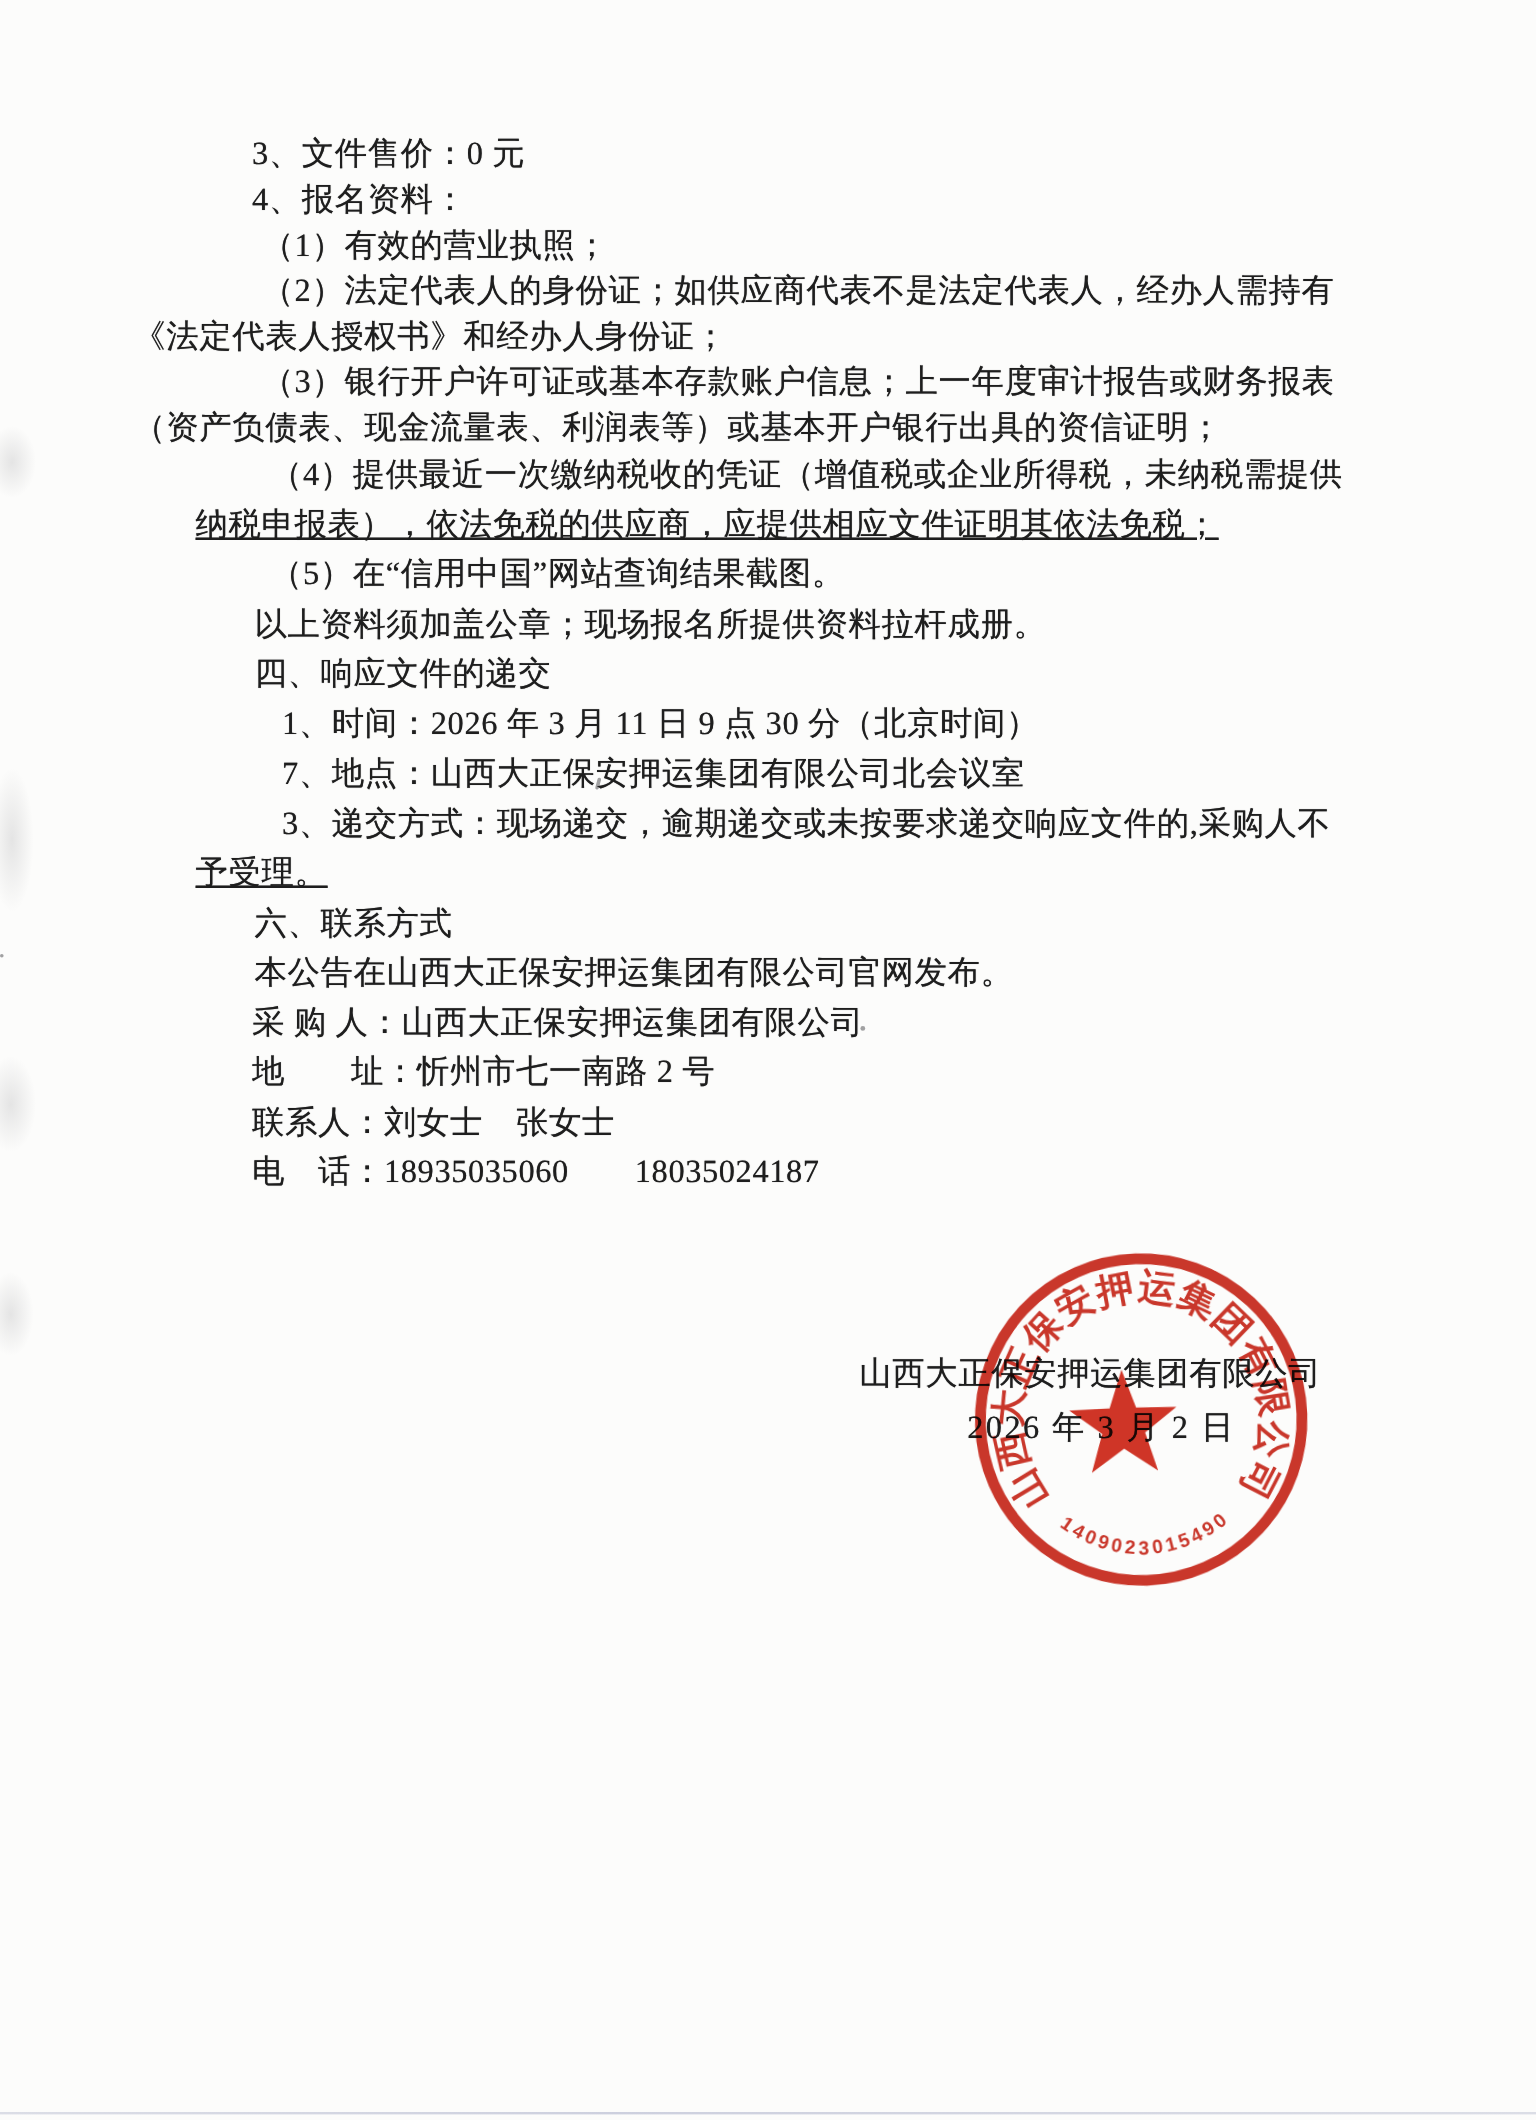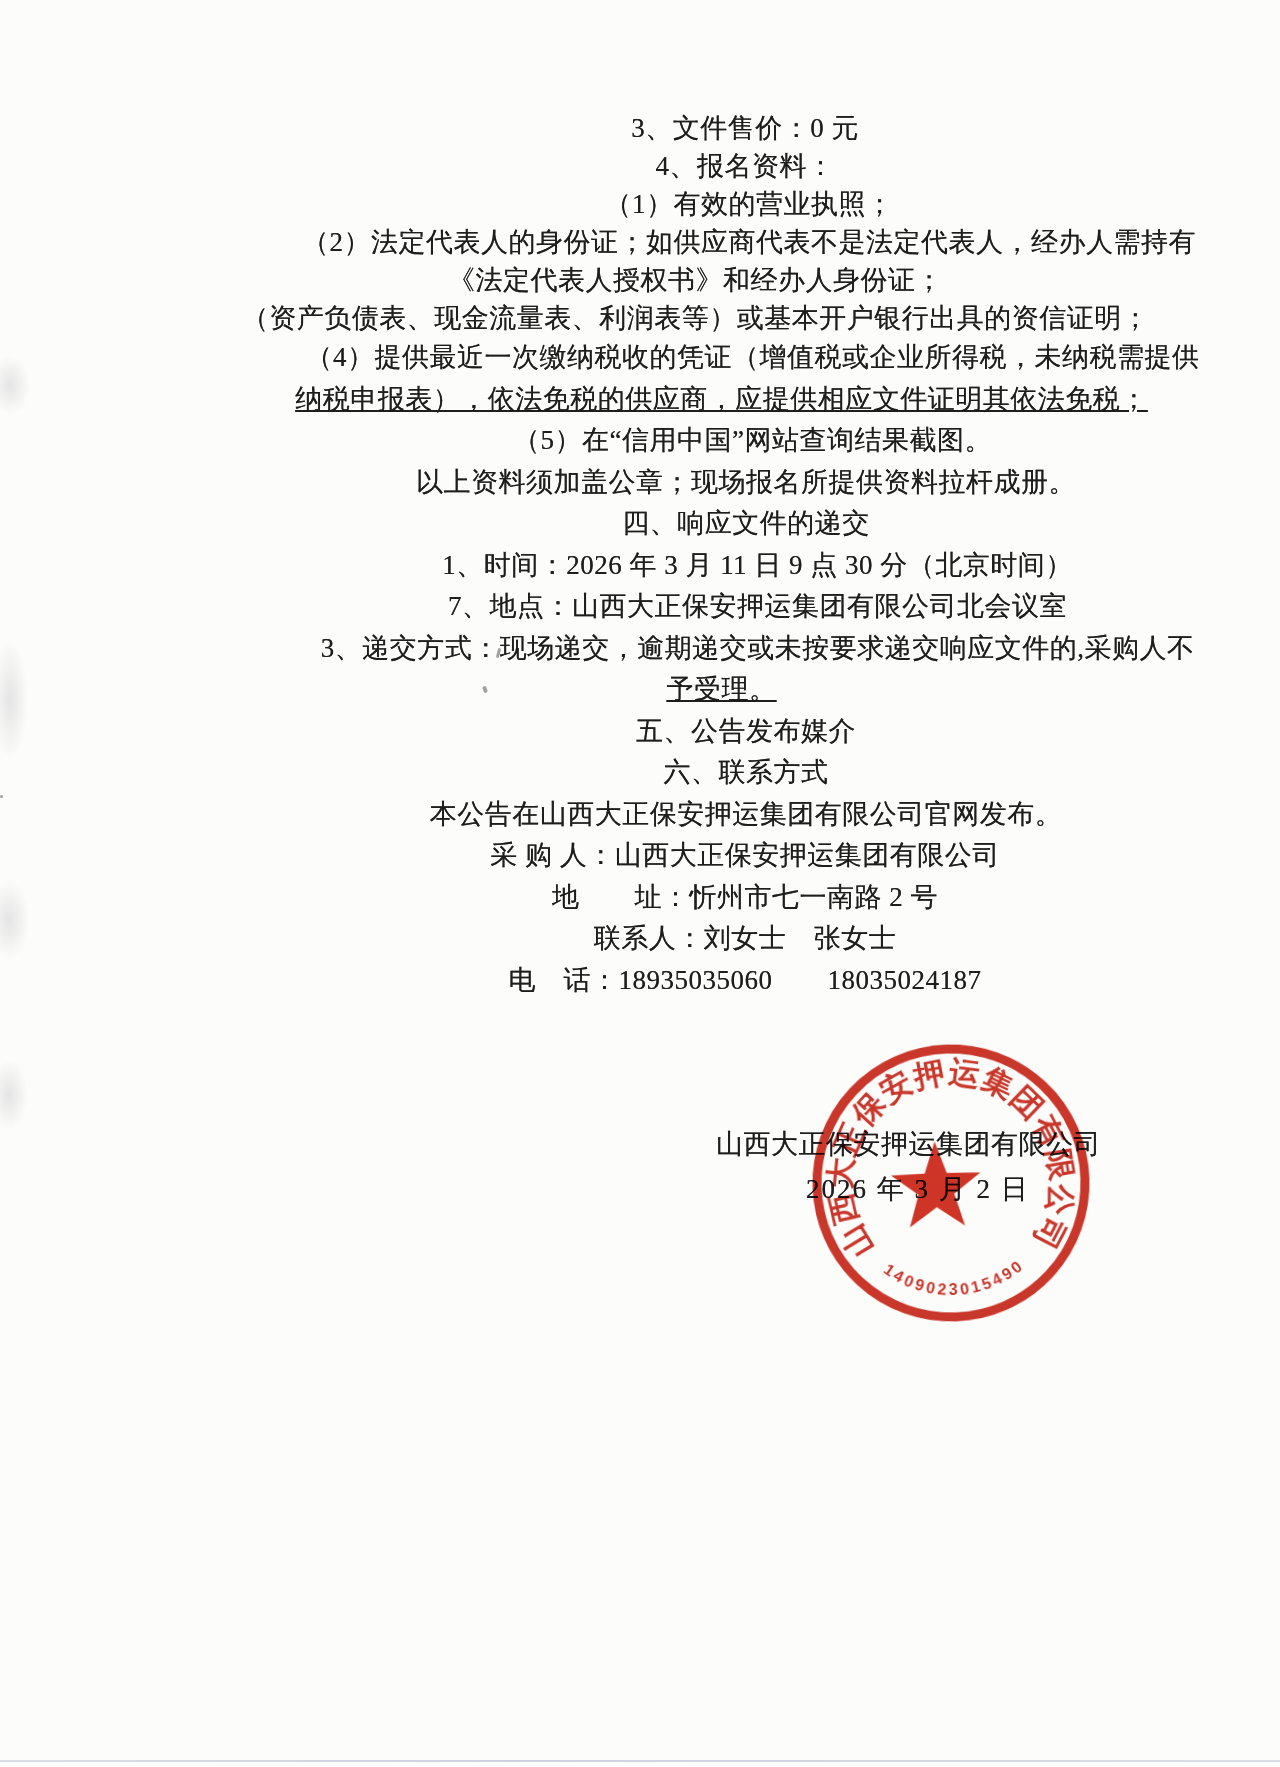--- a/index.html
+++ b/index.html
@@ -3,21 +3,21 @@
 <meta charset="utf-8">
 <style>
   html,body{margin:0;padding:0;}
   body{
     width:1280px;height:1767px;position:relative;overflow:hidden;
     background:#fcfcfb;
     font-family:"Liberation Serif","DejaVu Serif",serif;
     color:#1e1e1e;
   }
   .page{position:absolute;inset:0;}
-  .textcol{position:absolute;left:0;top:109px;width:1280px;text-align:center;}
+  .textcol{position:absolute;left:0;top:109px;width:1280px;}
   .ln{
     position:relative;white-space:pre;font-size:27px;
     text-shadow:0 0 .6px rgba(25,25,25,.75);
     letter-spacing:.5px;
   }
   .g1{height:38px;line-height:38px;}
   .g2{height:41.5px;line-height:41.5px;}
   .bold{font-weight:normal;}
   .ml-a{margin-left:210px;}
   .ml-b{margin-left:218px;}
@@ -65,31 +65,31 @@
   <div class="speck" style="left:717px;top:855px;width:4px;height:4px;"></div>
   <div class="speck" style="left:690,px;top:795px;width:3px;height:3px;"></div>
   <div class="bottom-line"></div>
 
   <div class="textcol">
     <div class="ln g1 ml-a">3、文件售价：0 元</div>
     <div class="ln g1 ml-a">4、报名资料：</div>
     <div class="ln g1 ml-b">（1）有效的营业执照；</div>
     <div class="ln g1 ml-b">（2）法定代表人的身份证；如供应商代表不是法定代表人，经办人需持有</div>
     <div class="ln g1 ml-c">《法定代表人授权书》和经办人身份证；</div>
+    <div class="ln g1 ml-b">（3）银行开户许可证或基本存款账户信息；上一年度审计报告或财务报表</div>
     <div class="ln g1 ml-c">（资产负债表、现金流量表、利润表等）或基本开户银行出具的资信证明；</div>
     <div class="ln g2 ml-e">（4）提供最近一次缴纳税收的凭证（增值税或企业所得税，未纳税需提供</div>
     <div class="ln g2 ml-d">纳税申报表），依法免税的供应商，应提供相应文件证明其依法免税；</div>
     <div class="ln g2 ml-e">（5）在“信用中国”网站查询结果截图。</div>
     <div class="ln g2 ml-g bold">以上资料须加盖公章；现场报名所提供资料拉杆成册。</div>
     <div class="ln g2 ml-g">四、响应文件的递交</div>
     <div class="ln g2 ml-f">1、时间：2026 年 3 月 11 日 9 点 30 分（北京时间）</div>
     <div class="ln g2 ml-f">7、地点：山西大正保安押运集团有限公司北会议室</div>
     <div class="ln g2 ml-f">3、递交方式：现场递交，逾期递交或未按要求递交响应文件的,采购人不</div>
     <div class="ln g2 ml-d">予受理。</div>
-    <div class="ln g2 ml-g">五、公告发布媒介</div>
     <div class="ln g2 ml-g">六、联系方式</div>
     <div class="ln g2 ml-g">本公告在山西大正保安押运集团有限公司官网发布。</div>
     <div class="ln g2 ml-a">采 购 人：山西大正保安押运集团有限公司</div>
     <div class="ln g2 ml-a">地　　址：忻州市七一南路 2 号</div>
     <div class="ln g2 ml-a">联系人：刘女士　张女士</div>
     <div class="ln g2 ml-a">电　话：18935035060　　18035024187</div>
   </div>
 
   <div class="sig-company">山西大正保安押运集团有限公司</div>
   <div class="sig-date">2026 年 3 月 2 日</div>

